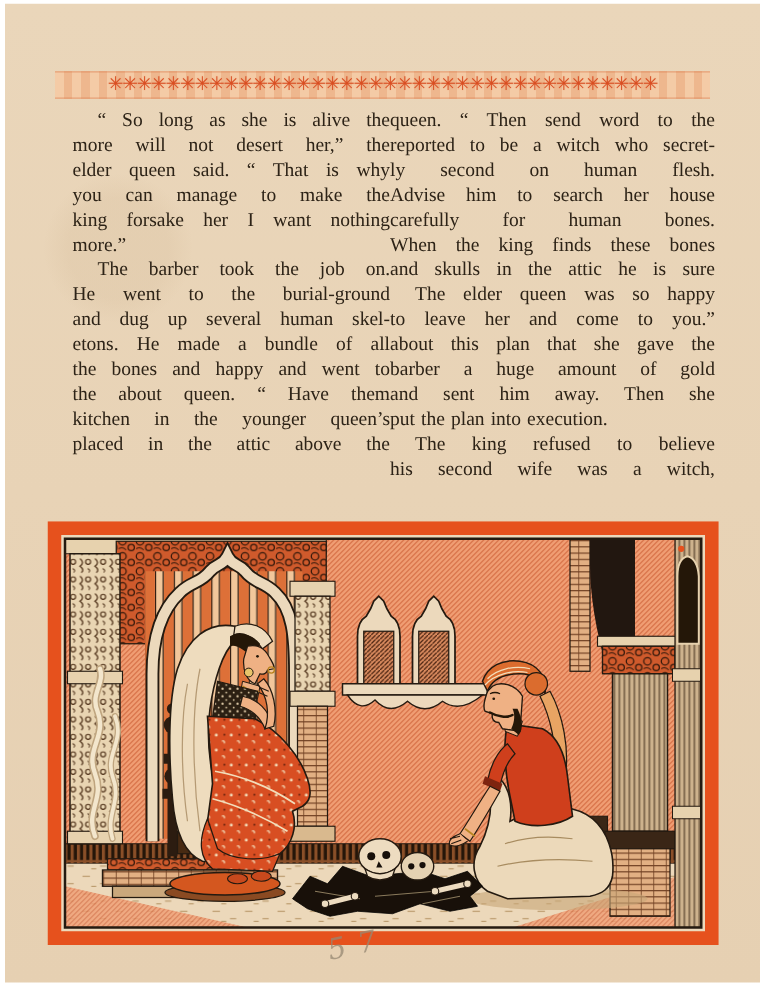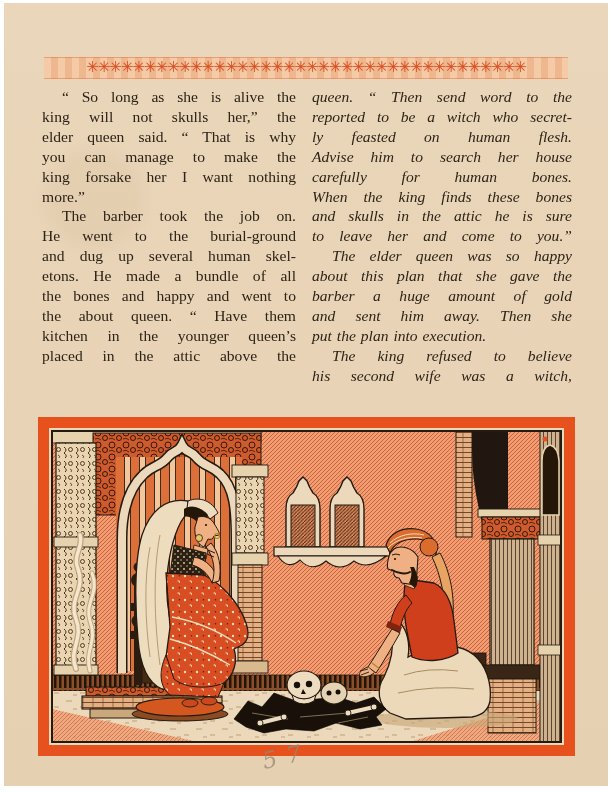--- a/index.html
+++ b/index.html
@@ -20,23 +20,23 @@
     overflow:hidden;white-space:nowrap;text-align:center;
     background:repeating-linear-gradient(90deg,#f4cba6 0 7px,#eeb78e 7px 14px);
     border-top:1px solid rgba(214,106,58,.45);
     border-bottom:1px solid rgba(214,106,58,.45);
   }
   .ornament .stars{
     font-family:"DejaVu Sans", sans-serif;font-size:15px;line-height:19px;
     color:#d94e22;letter-spacing:-1px;text-shadow:0 0 1px rgba(217,78,34,.4);
   }
   
-  .text{position:absolute;left:38px;top:84px;width:530px;display:flex;}
+  .text{position:absolute;left:54px;top:84px;width:530px;display:flex;}
   .col{width:254px;}
-  .col.right{width:260px;margin-left:16px;font-style:italic;}
+  .col.right{width:260px;}
   .line{
     font-size:15.6px;line-height:19.9px;color:#2d2317;
     text-align:justify;text-align-last:justify;word-spacing:1px;
   }
   .line.end{text-align-last:left;}
   .line.first{padding-left:20px;}
   
   .illus{position:absolute;left:34px;top:414px;width:537px;height:339px;}
   .illus svg{display:block;}
   
@@ -52,44 +52,44 @@
 
 <div class="page">
 
   <div class="ornament">
     <span class="stars">✳✳✳✳✳✳✳✳✳✳✳✳✳✳✳✳✳✳✳✳✳✳✳✳✳✳✳✳✳✳✳✳✳✳✳✳✳✳</span>
   </div>
 
   <div class="text">
     <div class="col">
       <div class="line first">“ So long as she is alive the</div>
-      <div class="line">king will not skulls her,” the</div>
+      <div class="line">more will not desert her,” the</div>
       <div class="line">elder queen said. “ That is why</div>
       <div class="line">you can manage to make the</div>
       <div class="line">king forsake her I want nothing</div>
       <div class="line end">more.”</div>
       <div class="line first">The barber took the job on.</div>
       <div class="line">He went to the burial-ground</div>
       <div class="line">and dug up several human skel-</div>
       <div class="line">etons. He made a bundle of all</div>
       <div class="line">the bones and happy and went to</div>
       <div class="line">the about queen. “ Have them</div>
       <div class="line">kitchen in the younger queen’s</div>
       <div class="line">placed in the attic above the</div>
     </div>
     <div class="col right">
       <div class="line">queen. “ Then send word to the</div>
       <div class="line">reported to be a witch who secret-</div>
-      <div class="line">ly feasted on human flesh.</div>
+      <div class="line">ly second on human flesh.</div>
       <div class="line">Advise him to search her house</div>
       <div class="line">carefully for human bones.</div>
       <div class="line">When the king finds these bones</div>
       <div class="line">and skulls in the attic he is sure</div>
+      <div class="line first">The elder queen was so happy</div>
       <div class="line">to leave her and come to you.”</div>
-      <div class="line first">The elder queen was so happy</div>
       <div class="line">about this plan that she gave the</div>
       <div class="line">barber a huge amount of gold</div>
       <div class="line">and sent him away. Then she</div>
       <div class="line end">put the plan into execution.</div>
       <div class="line first">The king refused to believe</div>
       <div class="line">his second wife was a witch,</div>
     </div>
   </div>
 
   <div class="illus">

